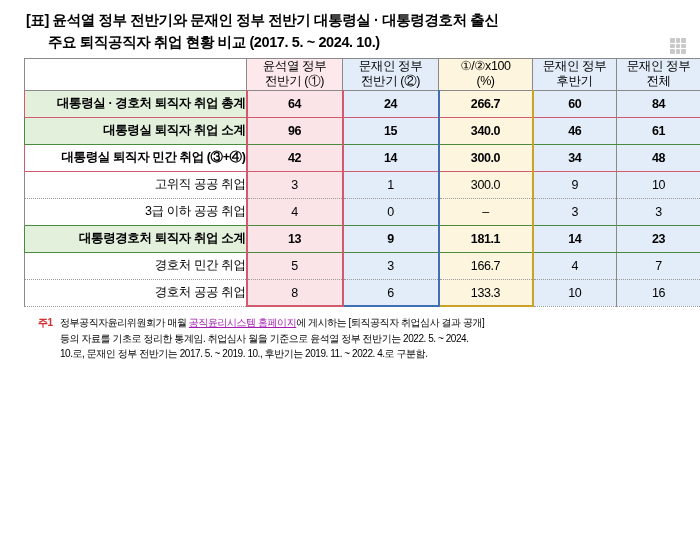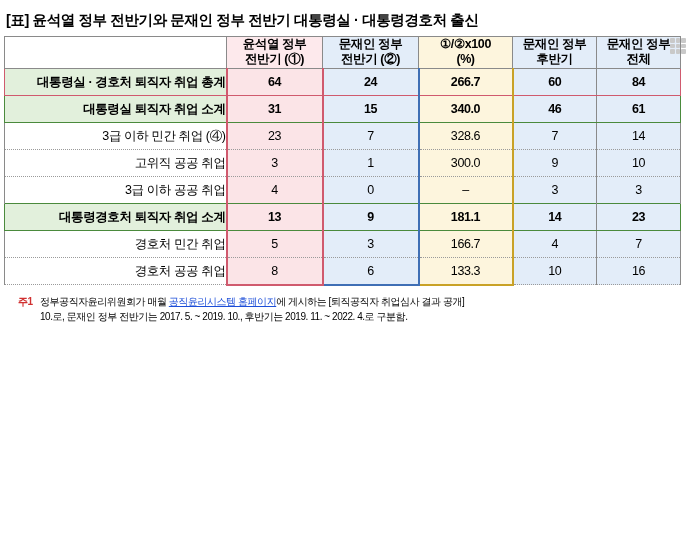--- a/index.html
+++ b/index.html
@@ -13,21 +13,21 @@
     font-family: "Liberation Sans", sans-serif;
     color: #000000;
     position: relative;
     overflow: hidden;
   }
   .page {
     position: relative;
     width: 700px;
     height: 542px;
     box-sizing: border-box;
-    padding: 10px 12px 0 4px;
+    padding: 10px 12px 0 24px;
   }
   .title-block {
     margin-left: 2px;
   }
   .title-line1 {
     font-size: 14.5px;
     font-weight: bold;
     letter-spacing: -0.4px;
     line-height: 1.5;
     white-space: nowrap;
@@ -86,21 +86,21 @@
   col.c-label { width: 222px; }
   col.c-y1 { width: 96px; }
   col.c-m1 { width: 96px; }
   col.c-ratio { width: 94px; }
   col.c-m2 { width: 84px; }
   col.c-m3 { width: 84px; }
 
   thead th {
     text-align: center;
     vertical-align: middle;
-    font-weight: bold;
+    font-weight: normal;
     line-height: 1.25;
     height: 44px;
   }
   th.h-blank { border: none; background: transparent; }
   th.h-y1 { background: #fde9ec; border: 2px solid #d05a6e; }
   th.h-m1 { background: #e3edf9; border: 2px solid #3f6fb5; }
   th.h-ratio { background: #fdf5dd; border: 2px solid #c9a227; }
   th.h-m2 { background: #e3edf9; }
   th.h-m3 { background: #e3edf9; }
 
@@ -171,32 +171,33 @@
     position: relative;
   }
   .footnote .marker {
     color: #d03030;
     font-weight: bold;
     position: absolute;
     left: -22px;
     top: 0;
   }
   .footnote .link {
-    color: #1d4ed8;
+    color: #a21caf;
     text-decoration: underline;
   }
   .fn-line { white-space: nowrap; }
 </style>
 </head>
 <body>
 
 <div class="page">
 
   <div class="title-block">
     <div class="title-line1">[표] 윤석열 정부 전반기와 문재인 정부 전반기 대통령실 · 대통령경호처 출신</div>
+    <div class="title-line2">주요 퇴직공직자 취업 현황 비교 (2017. 5. ~ 2024. 10.)</div>
   </div>
 
   <div class="grip-icon">
     <i></i>
       <i></i>
       <i></i>
       <i></i>
       <i></i>
       <i></i>
       <i></i>
@@ -243,33 +244,33 @@
       <tr class="bold body-row outlined">
         <td class="lbl t-lbl-green">대통령실 · 경호처 퇴직자 취업 총계</td>
         <td class="num t-y1">64</td>
         <td class="num t-m1">24</td>
         <td class="num t-ratio">266.7</td>
         <td class="num t-m2">60</td>
         <td class="num t-m3">84</td>
       </tr>
       <tr class="bold body-row outlined-green">
         <td class="lbl t-lbl-green">대통령실 퇴직자 취업 소계</td>
-        <td class="num t-y1">31</td>
+        <td class="num t-y1">96</td>
         <td class="num t-m1">15</td>
         <td class="num t-ratio">340.0</td>
         <td class="num t-m2">46</td>
         <td class="num t-m3">61</td>
       </tr>
-      <tr class="sub">
-        <td class="lbl t-lbl-plain">3급 이하 민간 취업 (④)</td>
-        <td class="num t-y1">23</td>
-        <td class="num t-m1">7</td>
-        <td class="num t-ratio">328.6</td>
-        <td class="num t-m2">7</td>
-        <td class="num t-m3">14</td>
+      <tr class="bold body-row outlined">
+        <td class="lbl t-lbl-plain">대통령실 퇴직자 민간 취업 (③+④)</td>
+        <td class="num t-y1">42</td>
+        <td class="num t-m1">14</td>
+        <td class="num t-ratio">300.0</td>
+        <td class="num t-m2">34</td>
+        <td class="num t-m3">48</td>
       </tr>
       <tr class="sub">
         <td class="lbl t-lbl-plain">고위직 공공 취업</td>
         <td class="num t-y1">3</td>
         <td class="num t-m1">1</td>
         <td class="num t-ratio">300.0</td>
         <td class="num t-m2">9</td>
         <td class="num t-m3">10</td>
       </tr>
       <tr class="sub">
@@ -303,16 +304,17 @@
         <td class="num t-ratio">133.3</td>
         <td class="num t-m2">10</td>
         <td class="num t-m3">16</td>
       </tr>
     </tbody>
   </table>
 
   <div class="footnote">
     <span class="marker">주1</span>
     <div class="fn-line"><span>정부공직자윤리위원회가 매월 </span><a class="link" href="#">공직윤리시스템 홈페이지</a><span>에 게시하는 [퇴직공직자 취업심사 결과 공개]</span></div>
+    <div class="fn-line">등의 자료를 기초로 정리한 통계임. 취업심사 월을 기준으로 윤석열 정부 전반기는 2022. 5. ~ 2024.</div>
     <div class="fn-line">10.로, 문재인 정부 전반기는 2017. 5. ~ 2019. 10., 후반기는 2019. 11. ~ 2022. 4.로 구분함.</div>
   </div>
 
 </div>
 
 </body></html>

